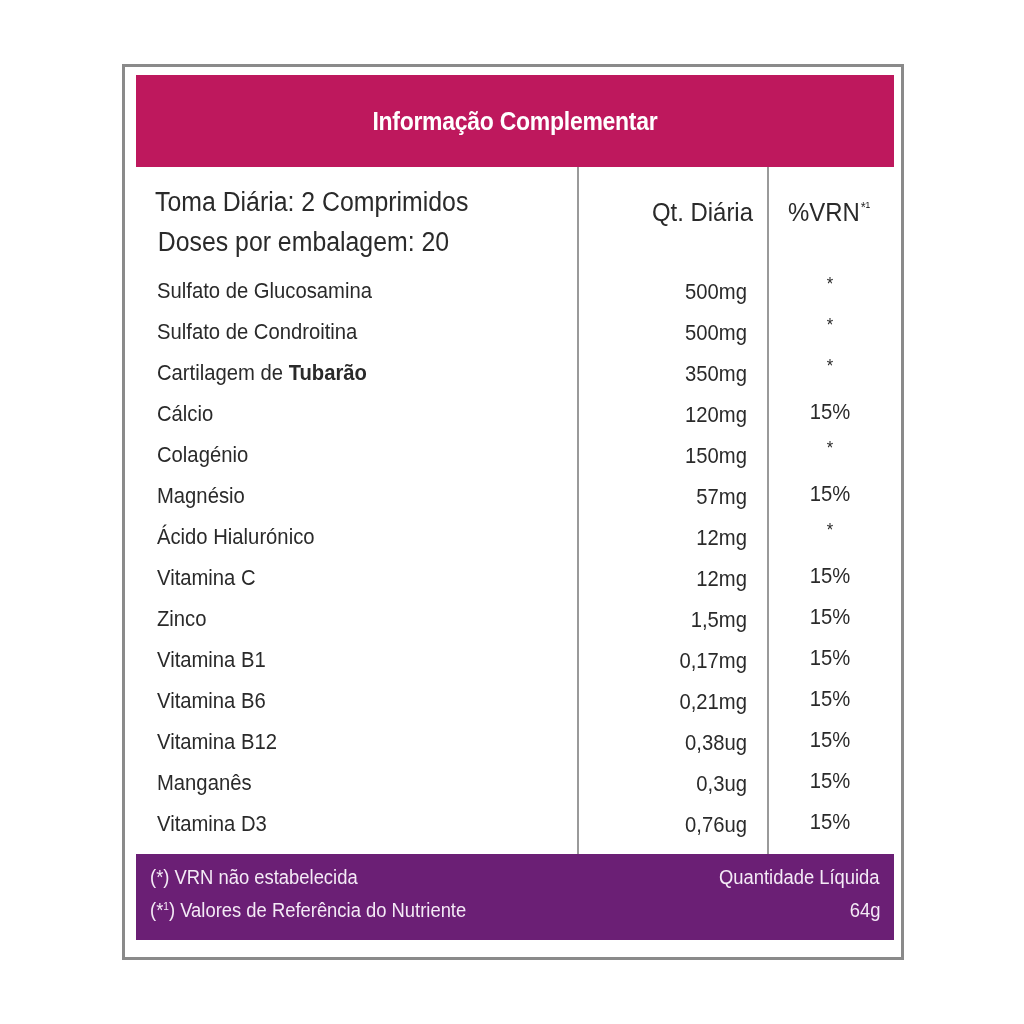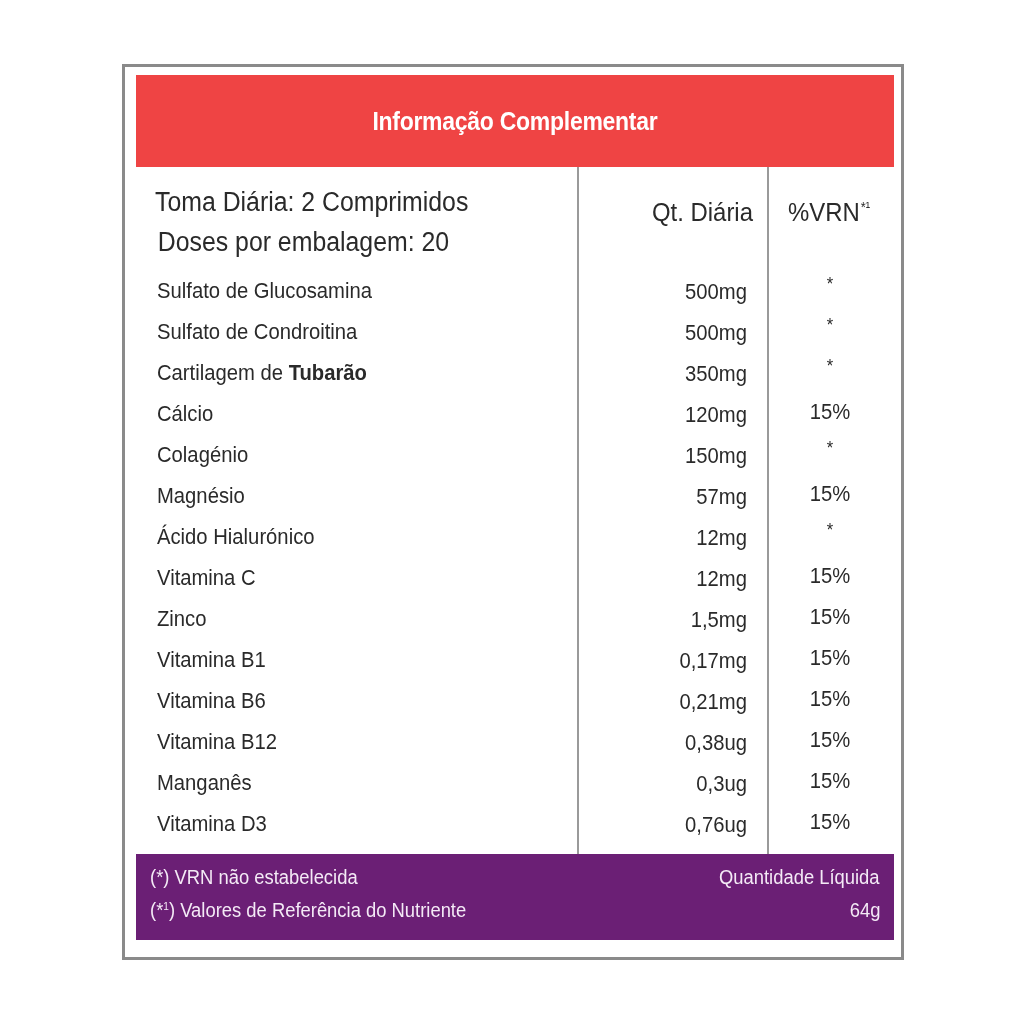--- a/index.html
+++ b/index.html
@@ -24,21 +24,21 @@
       border: 3px solid #8a8a8a;
       background: #ffffff;
       box-sizing: content-box;
     }
     .header {
       position: absolute;
       left: 11px;
       top: 8px;
       width: 758px;
       height: 92px;
-      background: #ef4444;
+      background: #be185d;
       display: flex;
       align-items: center;
       justify-content: center;
     }
     .header-title {
       color: #ffffff;
       font-weight: bold;
       font-size: 25px;
       letter-spacing: -0.3px;
       transform: scaleX(0.92);

